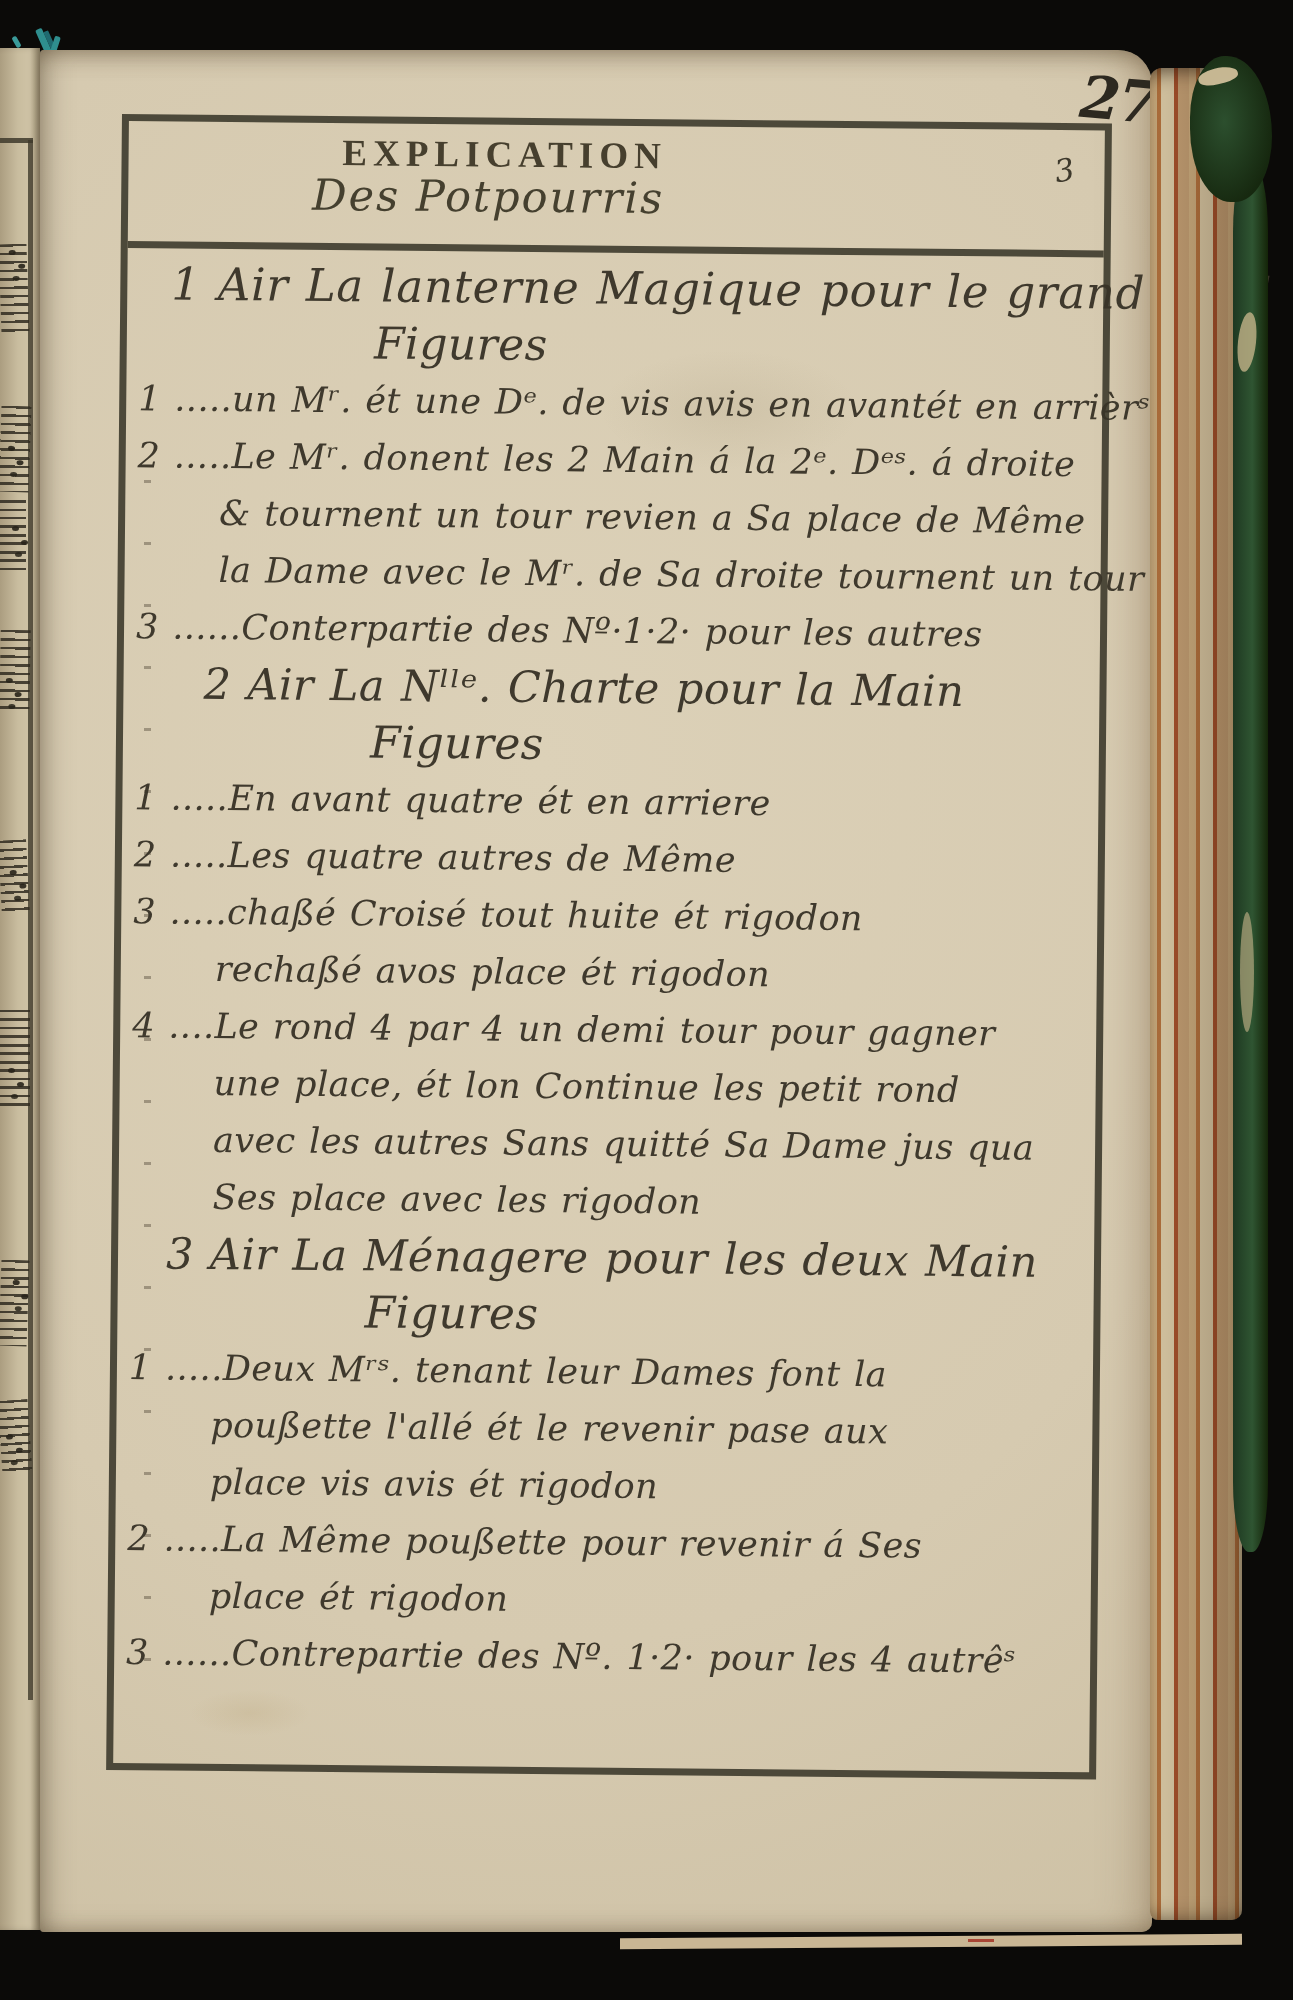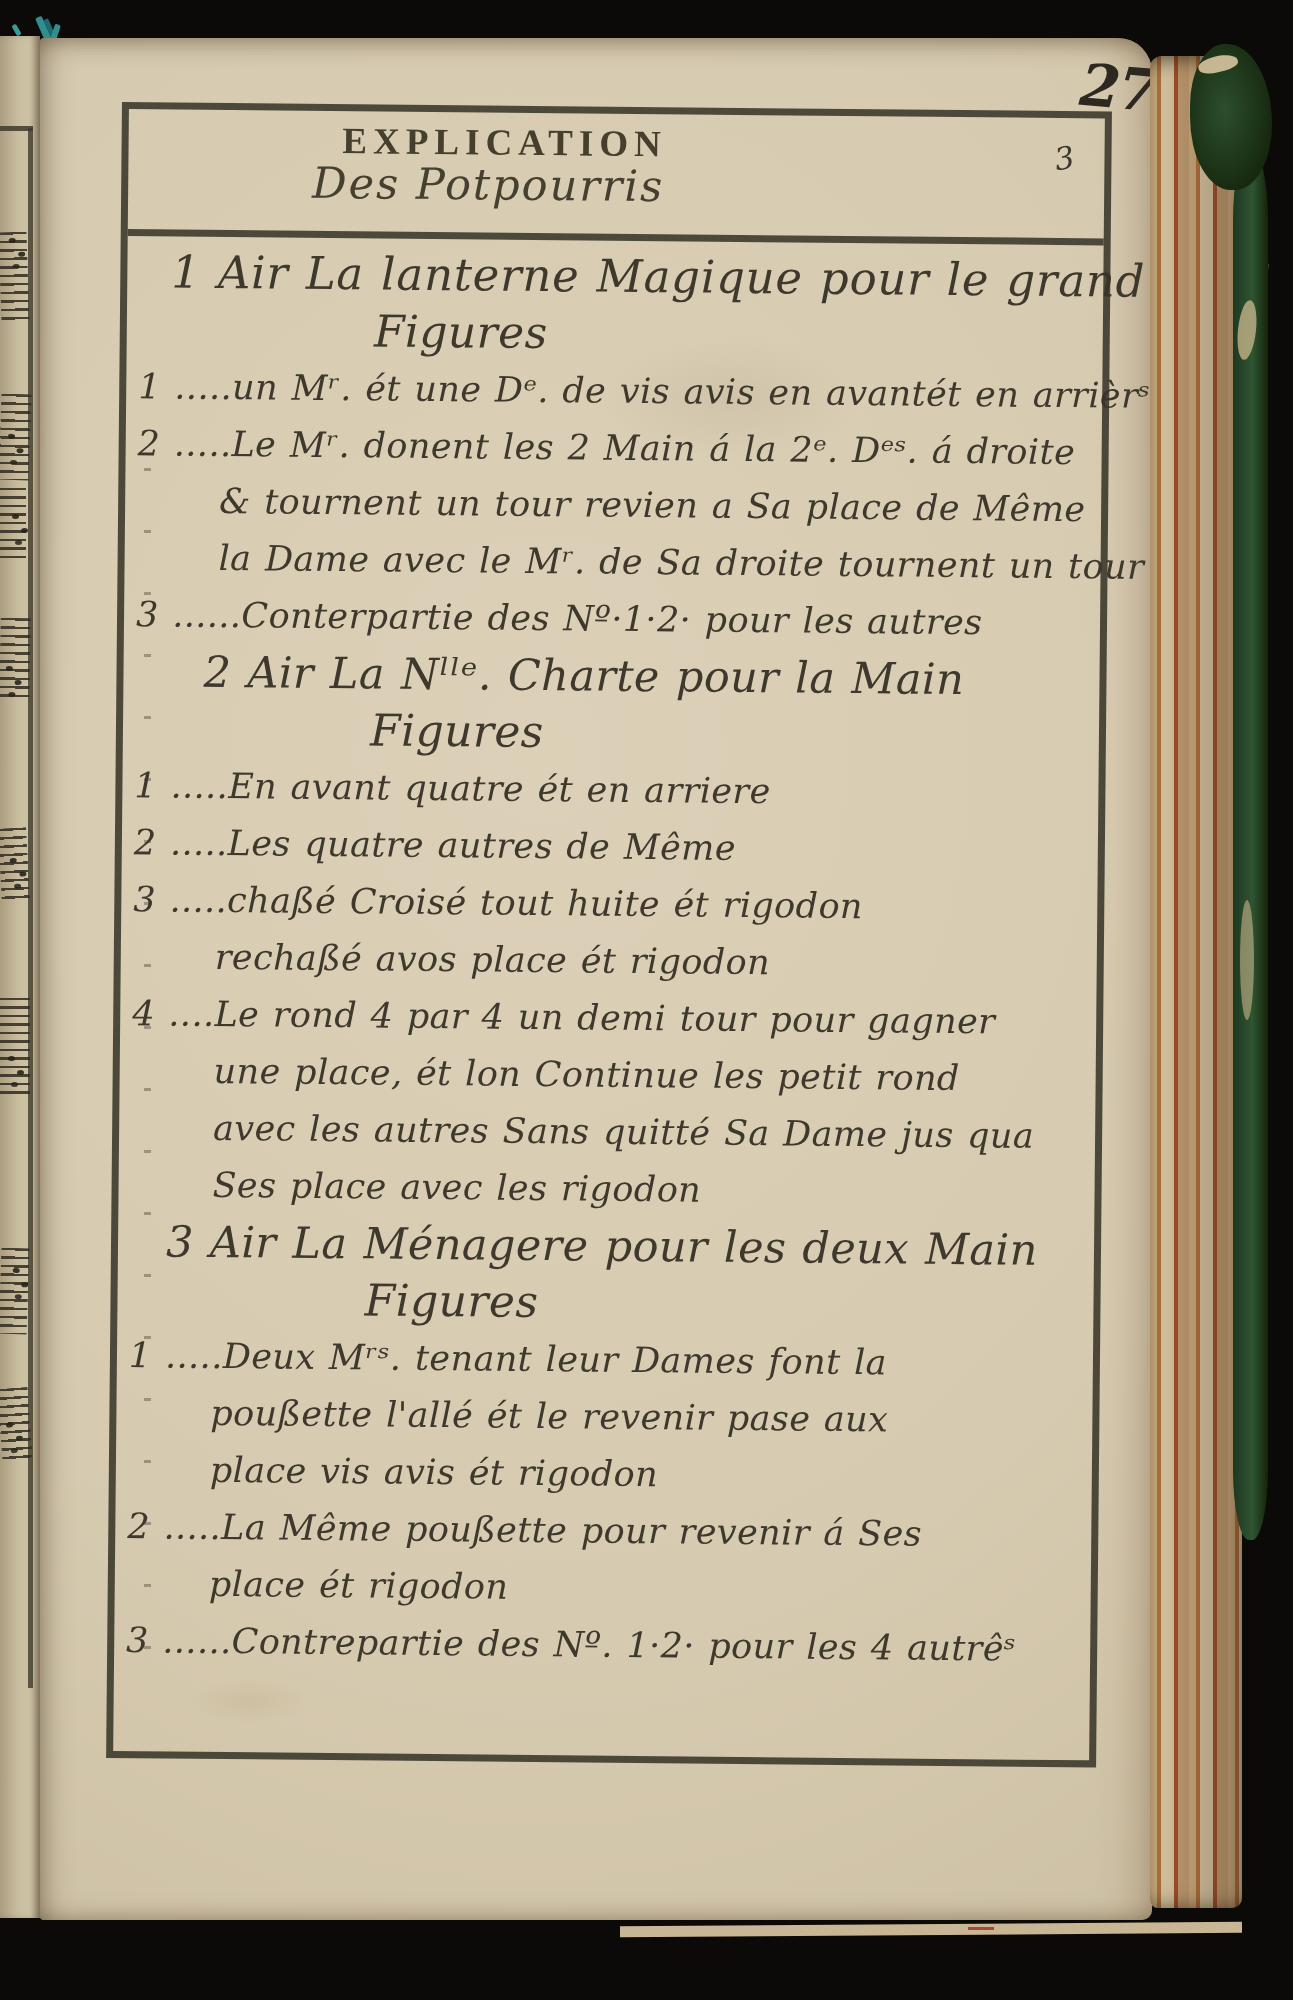--- a/index.html
+++ b/index.html
@@ -1,19 +1,19 @@
 <!DOCTYPE html>
 <html><head>
 <meta charset="utf-8">
 <style>
   html,body{margin:0;padding:0;background:#0b0a08;}
   body{width:1293px;height:2000px;position:relative;overflow:hidden;
        font-family:"DejaVu Serif", serif;}
 
-  .scene{position:absolute;inset:0;}
+  .scene{position:absolute;inset:0;margin-top:12px;}
 
   
   .left-strip{position:absolute;left:0;top:36px;width:40px;height:1882px;
       background:linear-gradient(90deg,#ab9d80 0%,#c9bd9f 45%,#cfc3a6 75%,#b3a587 100%);
       box-shadow:inset -7px 0 9px -4px rgba(55,45,30,.55);}
   .adj-hline{position:absolute;left:0;top:90px;width:33px;height:5px;background:rgba(62,57,43,.85);}
   .adj-vline{position:absolute;left:28px;top:92px;width:5px;height:1560px;background:rgba(62,57,43,.8);}
   .mfrag{position:absolute;left:0;
       background:repeating-linear-gradient(180deg, rgba(48,43,32,.85) 0 2.5px, rgba(0,0,0,0) 2.5px 8.5px);}
   .mfrag .dots{position:absolute;left:6px;top:10px;width:7px;height:5px;border-radius:50%;

